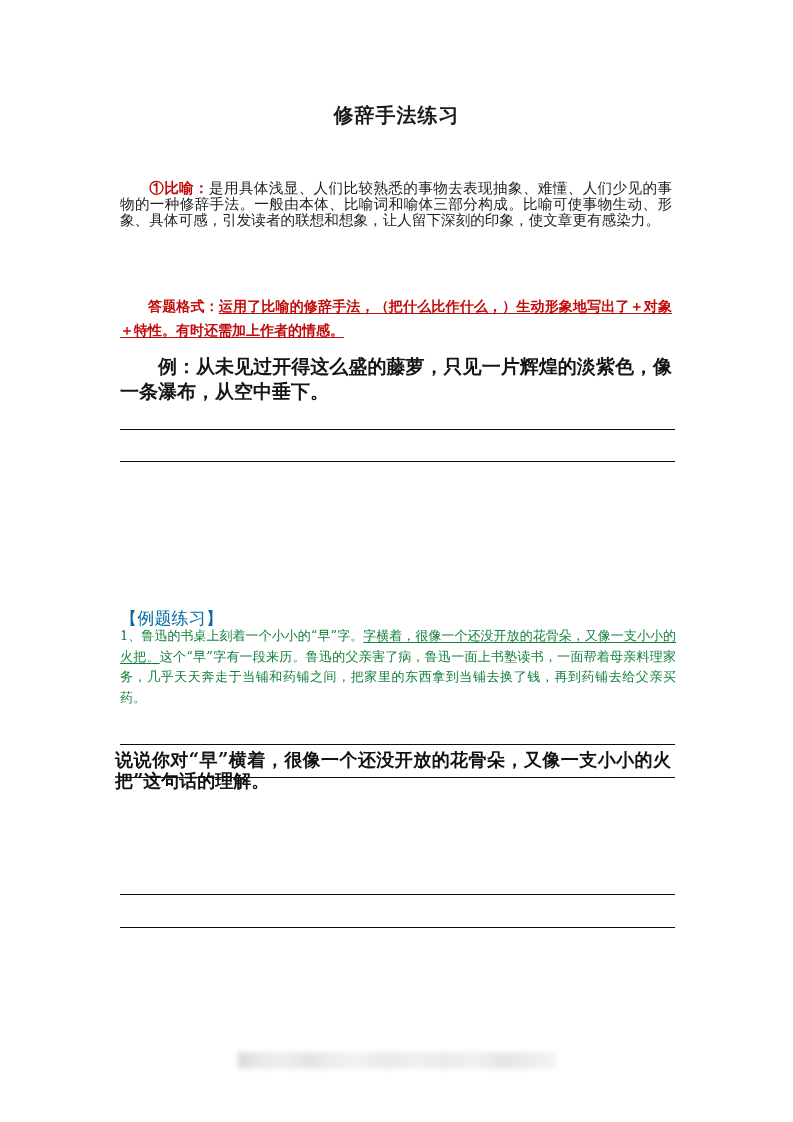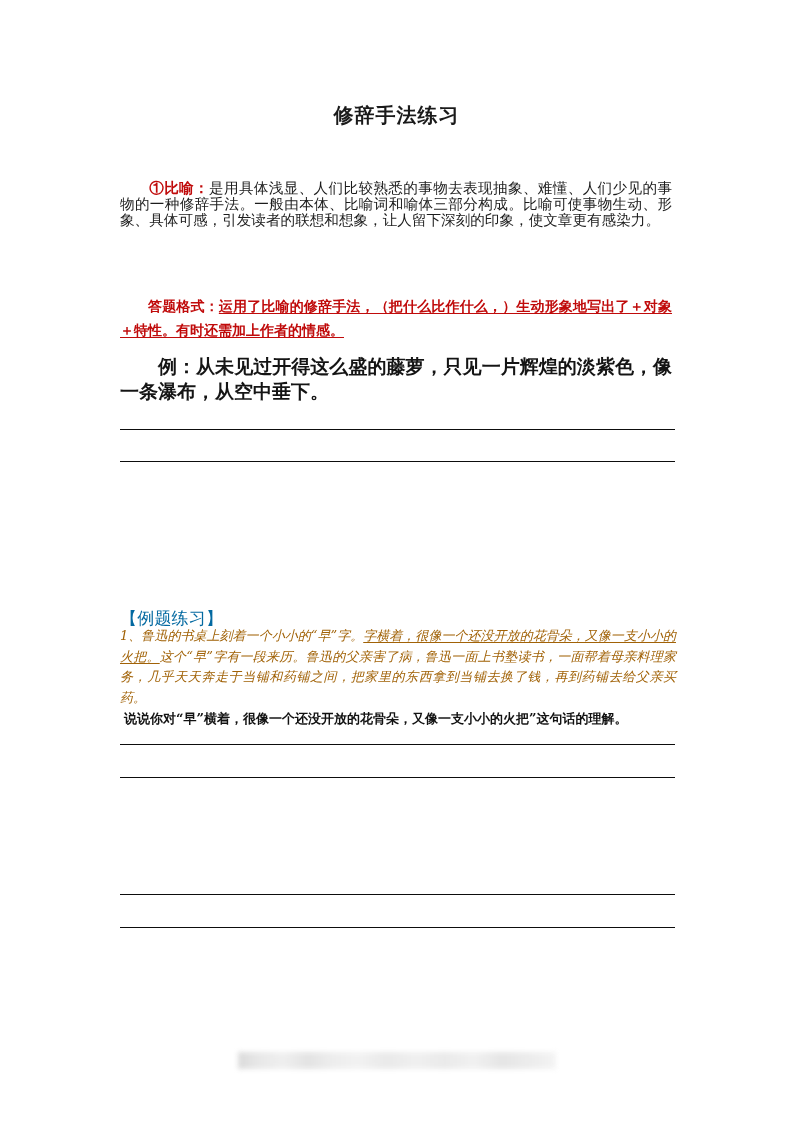--- a/index.html
+++ b/index.html
@@ -115,40 +115,40 @@
     font-weight: normal;
     color: #0369a1;
     letter-spacing: 0.2px;
   }
   .ex-para {
     position: absolute;
     left: 120px;
     width: 556px;
     font-size: 13px;
     line-height: 20.5px;
-    color: #a16207;
-    text-align: justify;
-    text-justify: inter-ideograph;
-    font-style: italic;
+    color: #15803d;
+    text-align: justify;
+    text-justify: inter-ideograph;
   }
   .ex-para .u {
     text-decoration: underline;
     text-decoration-thickness: 1px;
     text-underline-offset: 2px;
   }
   .ex-q {
     position: absolute;
-    left: 124px;
+    left: 115px;
     width: 556px;
-    font-size: 13px;
+    font-size: 18px;
     line-height: 21px;
     font-weight: bold;
     color: #121212;
     text-align: justify;
     text-justify: inter-ideograph;
+    margin-top: 41px;
   }
 
   
   .footer-blur {
     position: absolute;
     left: 238px;
     top: 1052px;
     width: 318px;
     height: 17px;
     background: linear-gradient(90deg,

